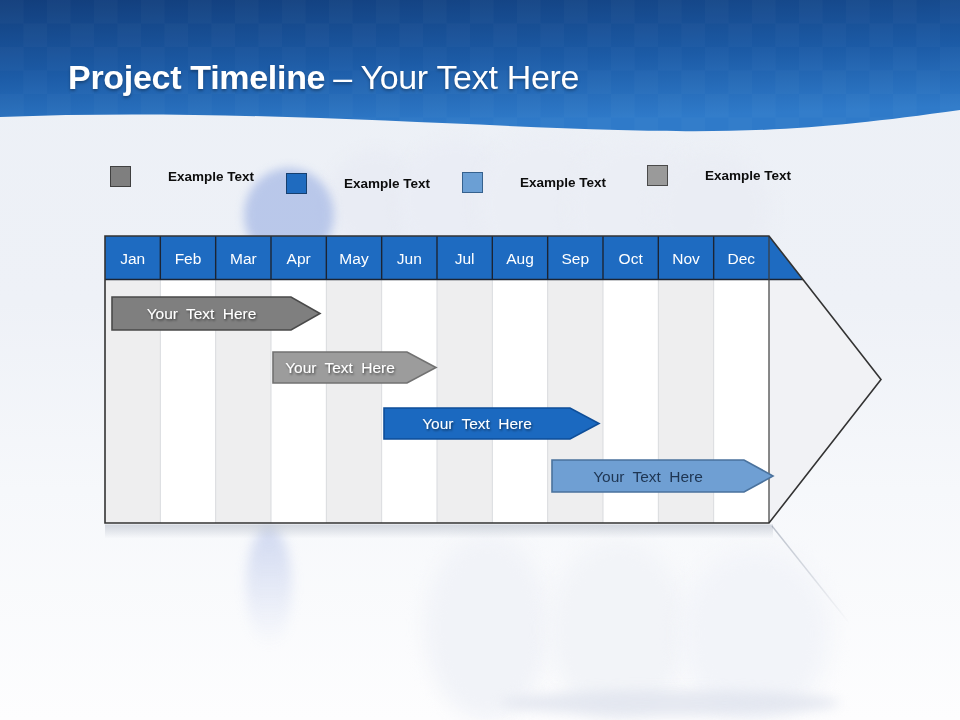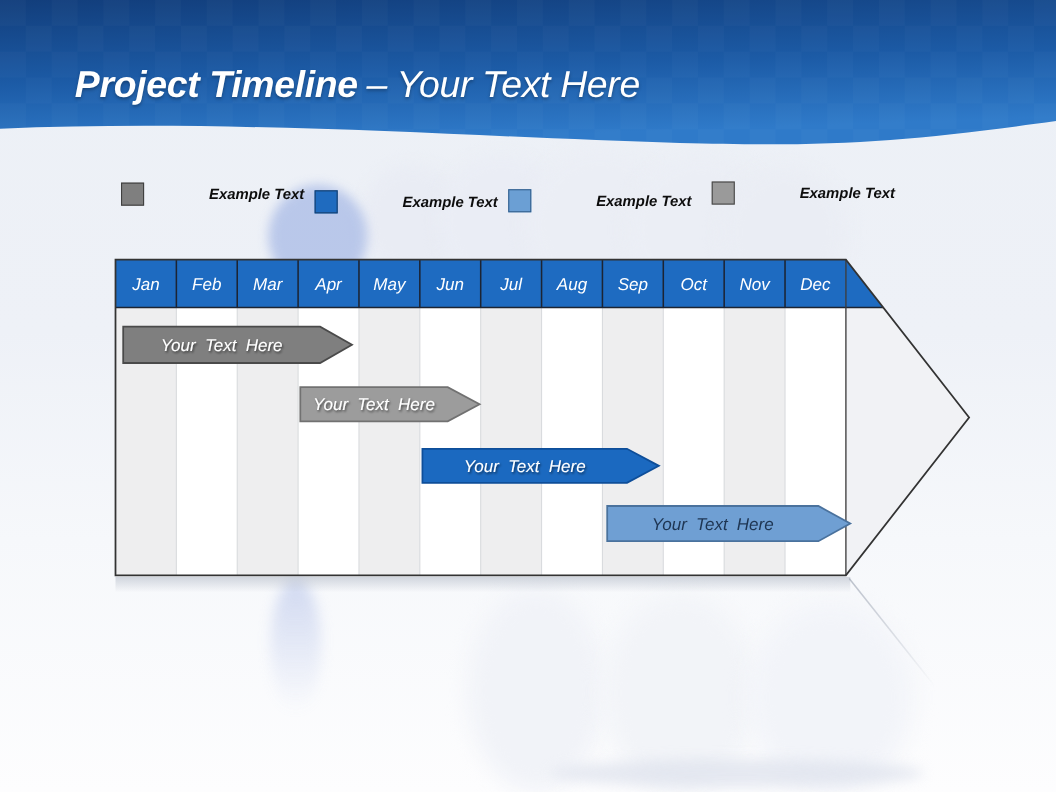--- a/index.html
+++ b/index.html
@@ -1,31 +1,30 @@
 <!DOCTYPE html>
 <html><head>
 <meta charset="utf-8">
 <style>
   html,body{margin:0;padding:0;}
   .slide{
     position:relative;width:960px;height:720px;overflow:hidden;
     font-family:"Liberation Sans",sans-serif;
     background:linear-gradient(180deg,#ecf0f6 0%,#eef1f7 42%,#f6f8fb 68%,#fdfdfe 100%);
-    font-style:italic;
   }
   
   .band{position:absolute;top:0;left:0;width:960px;height:150px;}
   .title{
     position:absolute;top:58px;left:68px;color:#ffffff;font-size:34px;
     letter-spacing:-0.3px;white-space:nowrap;text-shadow:0 2px 3px rgba(0,0,0,.30);
   }
   .title .t-bold{font-weight:700;}
   .title .t-rest{font-weight:400;margin-left:8px;}
   
-  .legend-item{position:absolute;display:flex;align-items:center;gap:22px;}
+  .legend-item{position:absolute;display:flex;align-items:center;}
   .legend-swatch{width:21px;height:21px;border:1.6px solid #404040;box-sizing:border-box;}
   .legend-label{font-size:13.5px;font-weight:700;color:#0d0d0d;margin-left:37px;}
   .li-0{left:110px;top:166px;}
   .li-1{left:286px;top:173px;}
   .li-2{left:462px;top:172px;}
   .li-3{left:647px;top:165px;}
   
   .figures div{position:absolute;border-radius:50%;}
   .fg-blue-head {left:244px;top:168px;width:90px;height:94px;background:#b1c1e8;filter:blur(5px);opacity:.85;}
   .fg-h1{left:328px;top:150px;width:95px;height:100px;background:#e9ecf4;filter:blur(7px);}

